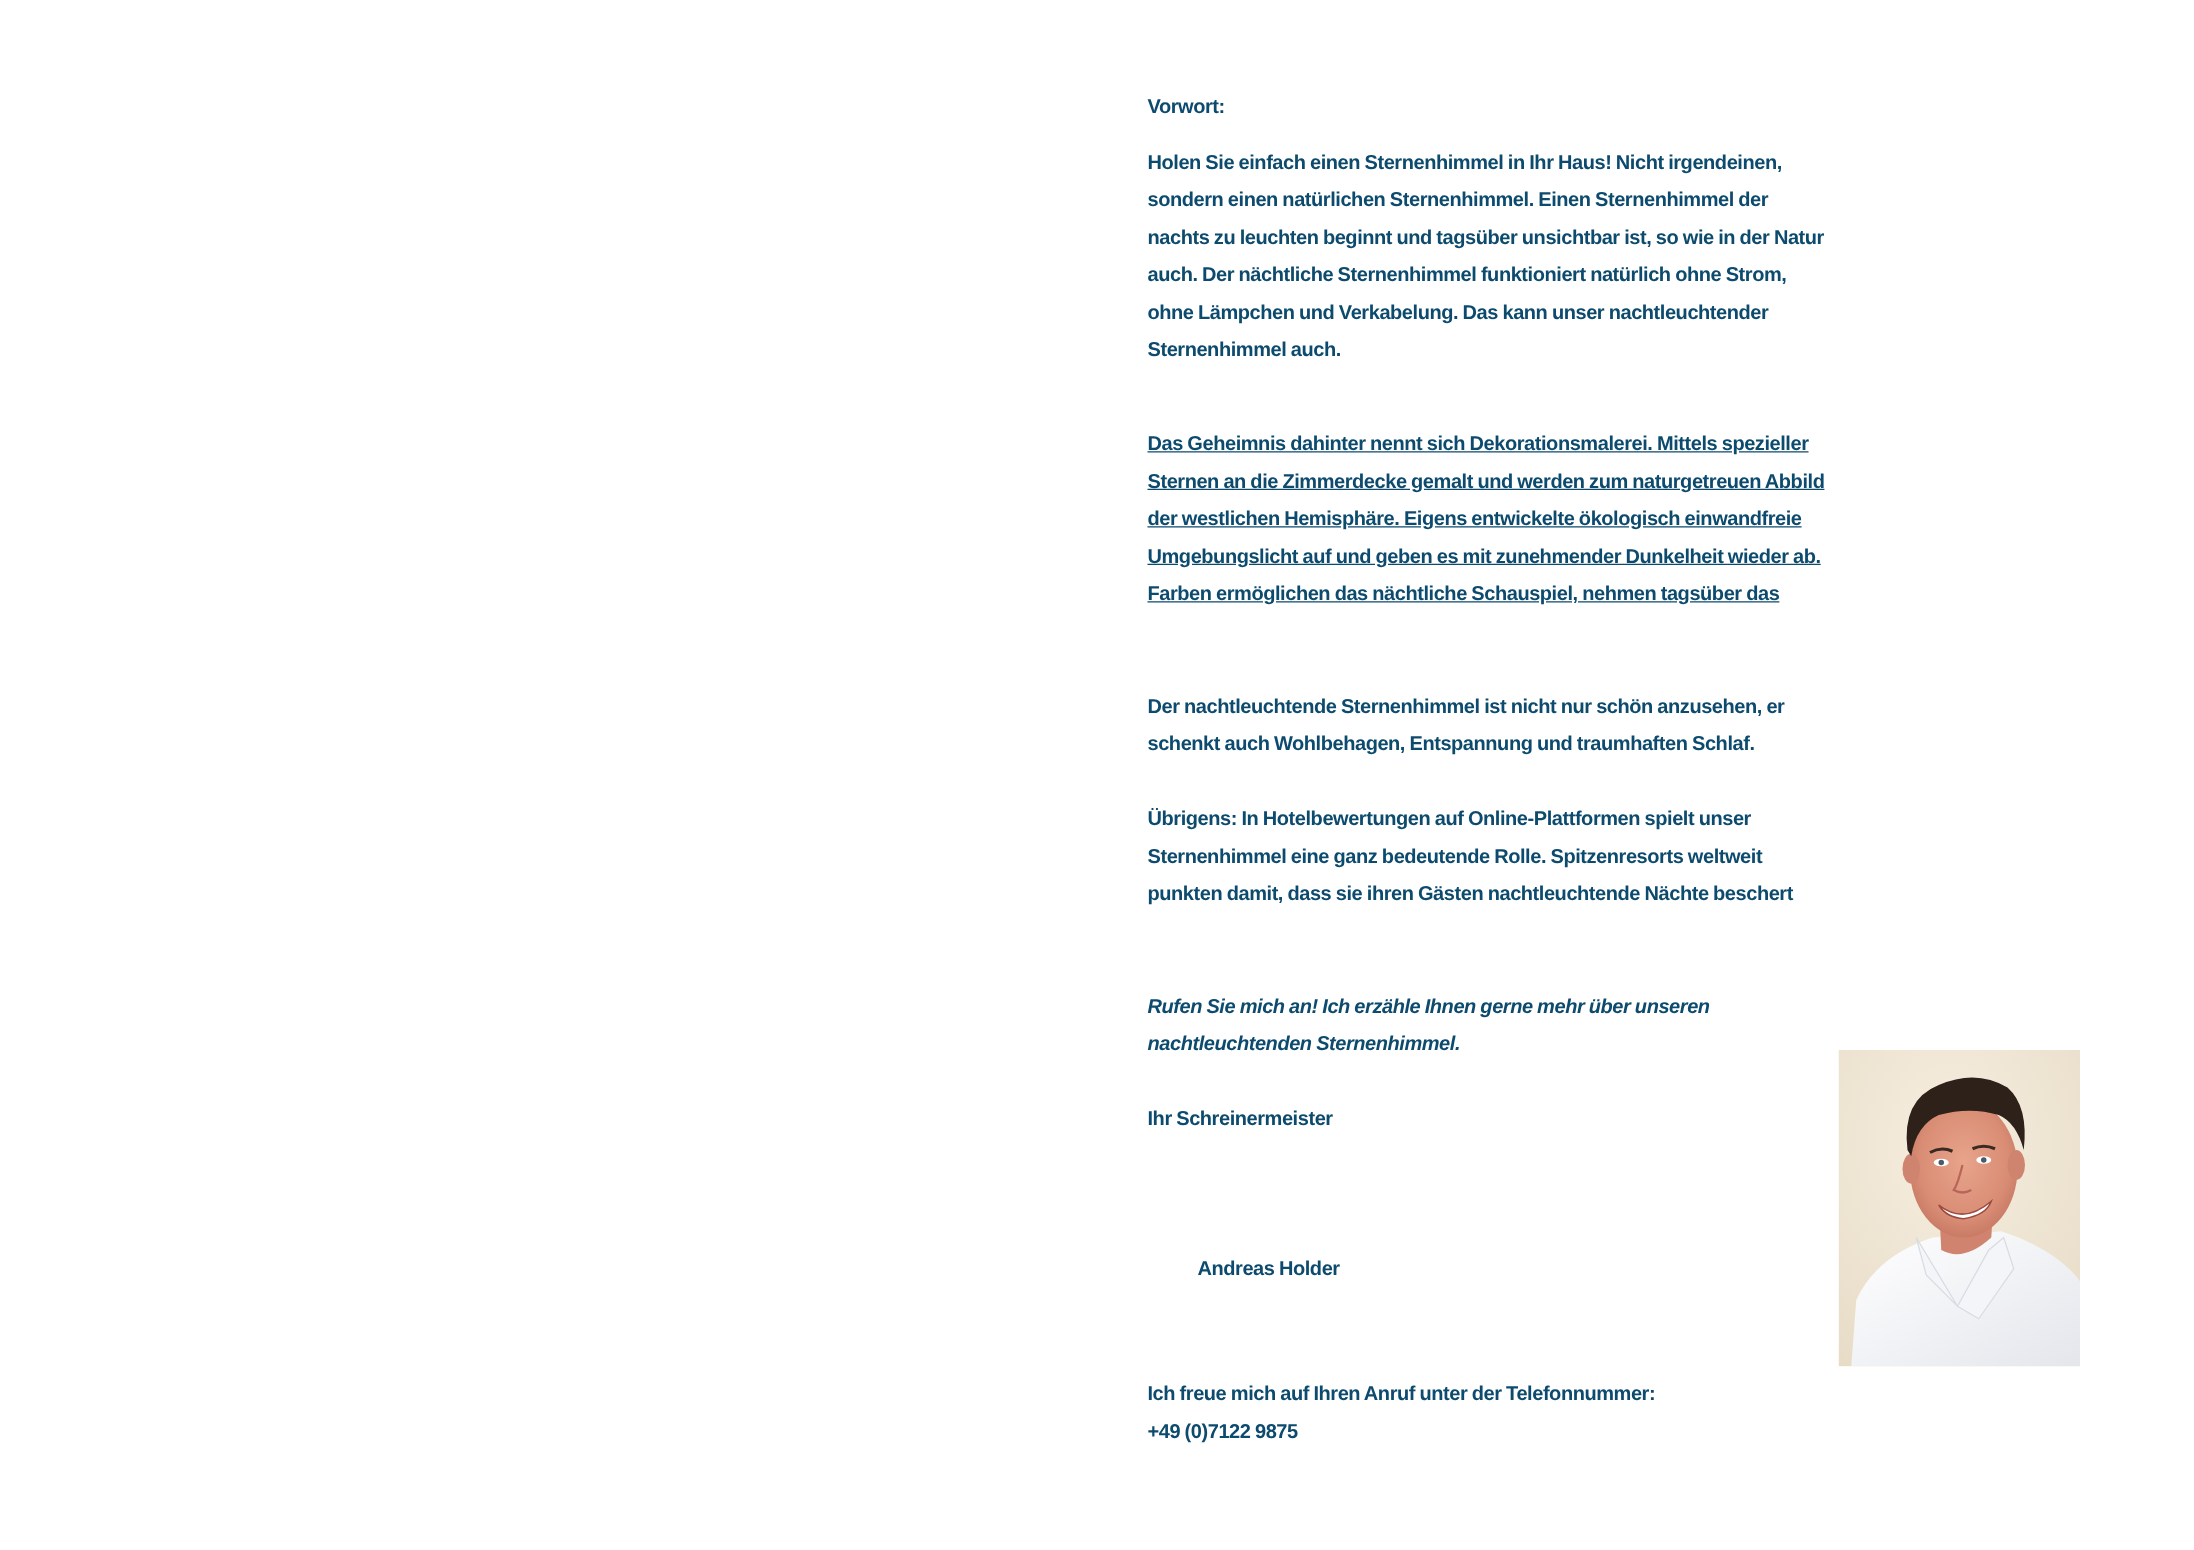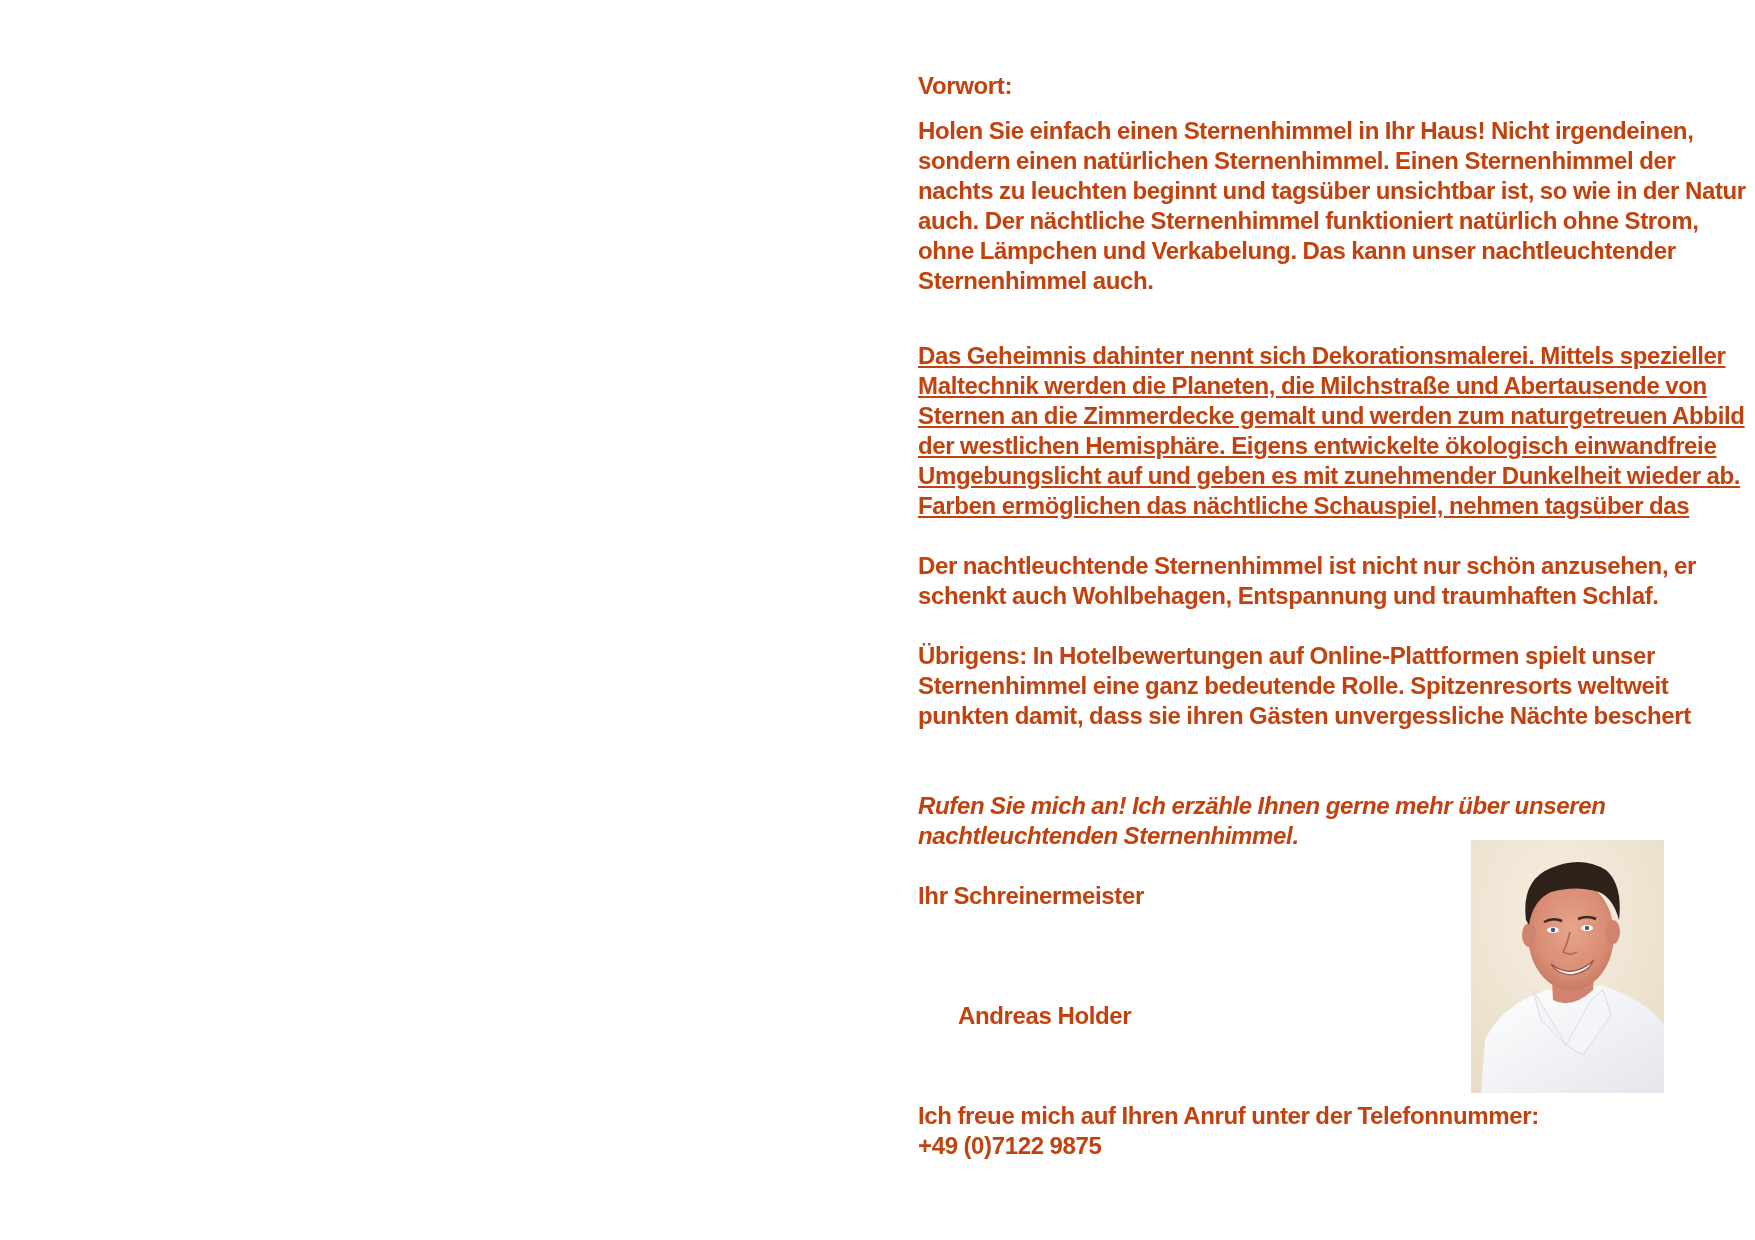--- a/index.html
+++ b/index.html
@@ -23,27 +23,27 @@
     }
     .page-right {
       position: absolute;
       left: 877px; top: 0;
       width: 878px; height: 1240px;
       background: #ffffff;
     }
     .text-block {
       position: absolute;
       left: 918px;
-      font-size: 24px;
+      font-size: 16px;
       line-height: 30px;
       font-weight: bold;
       letter-spacing: -0.35px;
       word-spacing: -0.5px;
       white-space: nowrap;
-      color: #c2410c;
+      color: #0c4a6e;
     }
     .text-block .line { display: block; height: 30px; }
     .photo {
       position: absolute;
       left: 1471px;
       top: 840px;
       width: 193px;
       height: 253px;
       overflow: hidden;
       background: linear-gradient(160deg, #efe6d4 0%, #f3ead9 40%, #ece2cf 100%);
@@ -64,36 +64,35 @@
   <span class="line">Holen Sie einfach einen Sternenhimmel in Ihr Haus! Nicht irgendeinen,</span>
   <span class="line">sondern einen natürlichen Sternenhimmel. Einen Sternenhimmel der</span>
   <span class="line">nachts zu leuchten beginnt und tagsüber unsichtbar ist, so wie in der Natur</span>
   <span class="line">auch. Der nächtliche Sternenhimmel funktioniert natürlich ohne Strom,</span>
   <span class="line">ohne Lämpchen und Verkabelung. Das kann unser nachtleuchtender</span>
   <span class="line">Sternenhimmel auch.</span>
 </div>
 
 <div class="text-block" style="top:341px;text-decoration:underline;">
   <span class="line">Das Geheimnis dahinter nennt sich Dekorationsmalerei. Mittels spezieller</span>
-  <span class="line">Maltechnik werden die Planeten, die Milchstraße und Abertausende von</span>
   <span class="line">Sternen an die Zimmerdecke gemalt und werden zum naturgetreuen Abbild</span>
   <span class="line">der westlichen Hemisphäre. Eigens entwickelte ökologisch einwandfreie</span>
   <span class="line">Umgebungslicht auf und geben es mit zunehmender Dunkelheit wieder ab.</span>
   <span class="line">Farben ermöglichen das nächtliche Schauspiel, nehmen tagsüber das</span>
 </div>
 
 <div class="text-block" style="top:551px;">
   <span class="line">Der nachtleuchtende Sternenhimmel ist nicht nur schön anzusehen, er</span>
   <span class="line">schenkt auch Wohlbehagen, Entspannung und traumhaften Schlaf.</span>
 </div>
 
 <div class="text-block" style="top:641px;">
   <span class="line">Übrigens: In Hotelbewertungen auf Online-Plattformen spielt unser</span>
   <span class="line">Sternenhimmel eine ganz bedeutende Rolle. Spitzenresorts weltweit</span>
-  <span class="line">punkten damit, dass sie ihren Gästen unvergessliche Nächte beschert</span>
+  <span class="line">punkten damit, dass sie ihren Gästen nachtleuchtende Nächte beschert</span>
 </div>
 
 <div class="text-block" style="top:791px;font-style:italic;">
   <span class="line">Rufen Sie mich an! Ich erzähle Ihnen gerne mehr über unseren</span>
   <span class="line">nachtleuchtenden Sternenhimmel.</span>
 </div>
 
 <div class="text-block" style="top:881px;">
   <span class="line">Ihr Schreinermeister</span>
 </div>

